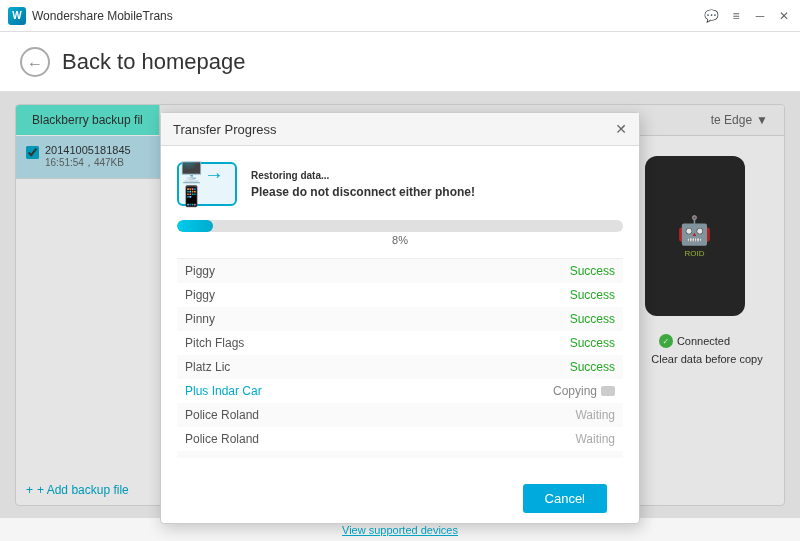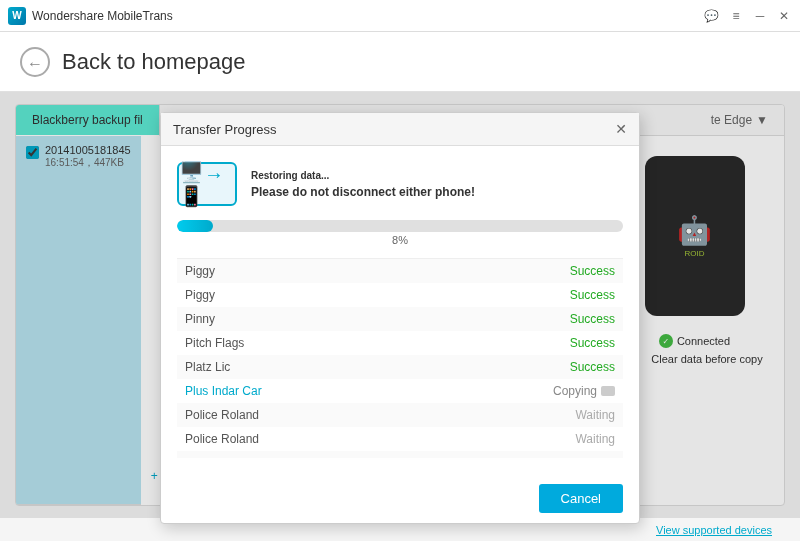--- a/index.html
+++ b/index.html
@@ -134,21 +134,21 @@
       display: flex;
       flex: 1;
       overflow: hidden;
     }
 
     
     .left-panel {
       width: 200px;
       border-right: 5px solid #0369a1;
       display: flex;
-      flex-direction: row;
+      flex-direction: column;
       overflow: hidden;
     }
     .backup-item {
       padding: 8px 10px;
       background: #b8e4f0;
       border-bottom: 1px solid #ddd;
       display: flex;
       align-items: flex-start;
       gap: 6px;
       font-size: 11px;
@@ -249,21 +249,21 @@
     }
     .clear-data {
       display: flex; align-items: center; gap: 12px;
       font-size: 11px; color: #333;
       margin-top: 4px;
     }
 
     
     .footer {
       padding: 4px 28px;
-      text-align: right;
+      text-align: center;
     }
     .footer-link {
       color: #00aacc;
       font-size: 11px;
       cursor: pointer;
       text-decoration: underline;
     }
 
     
     .modal-overlay {
@@ -381,21 +381,21 @@
     .copy-bar {
       width: 14px; height: 10px;
       background: #ccc;
       border-radius: 2px;
       display: inline-block;
       vertical-align: middle;
     }
 
     
     .modal-footer {
-      padding: 10px 16px;
+      padding: 10px 32px;
       display: flex;
       justify-content: flex-end;
     }
     .cancel-btn {
       background: #00aadd;
       color: white;
       border: none;
       padding: 7px 22px;
       border-radius: 3px;
       font-size: 13px;

